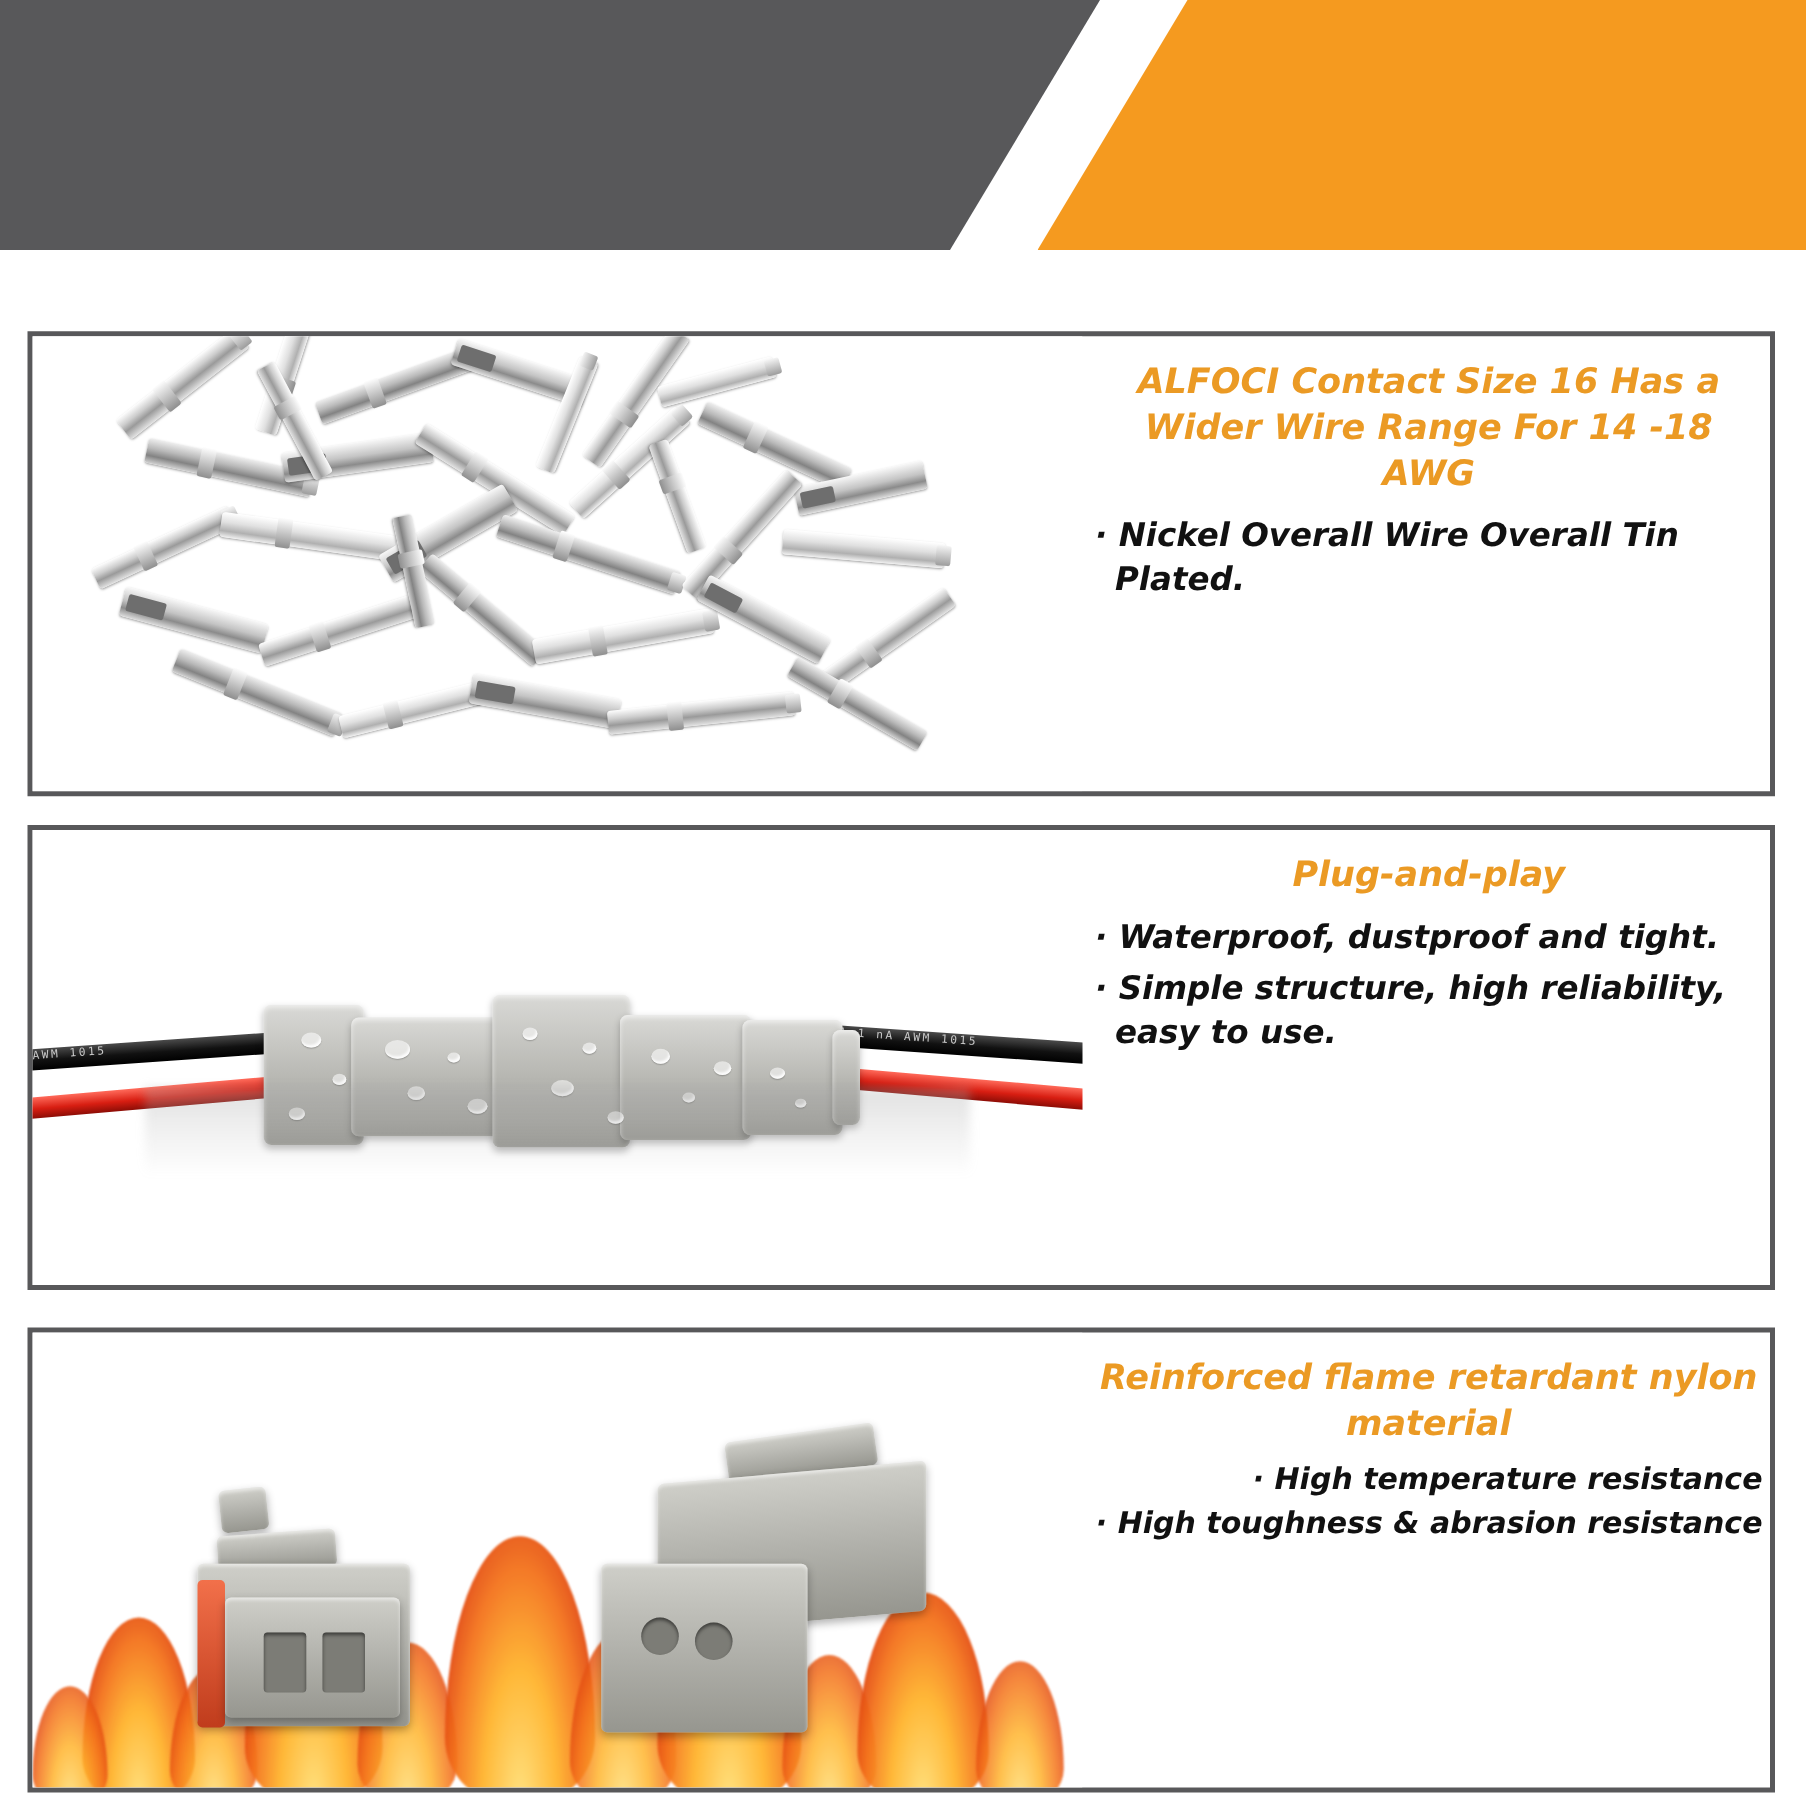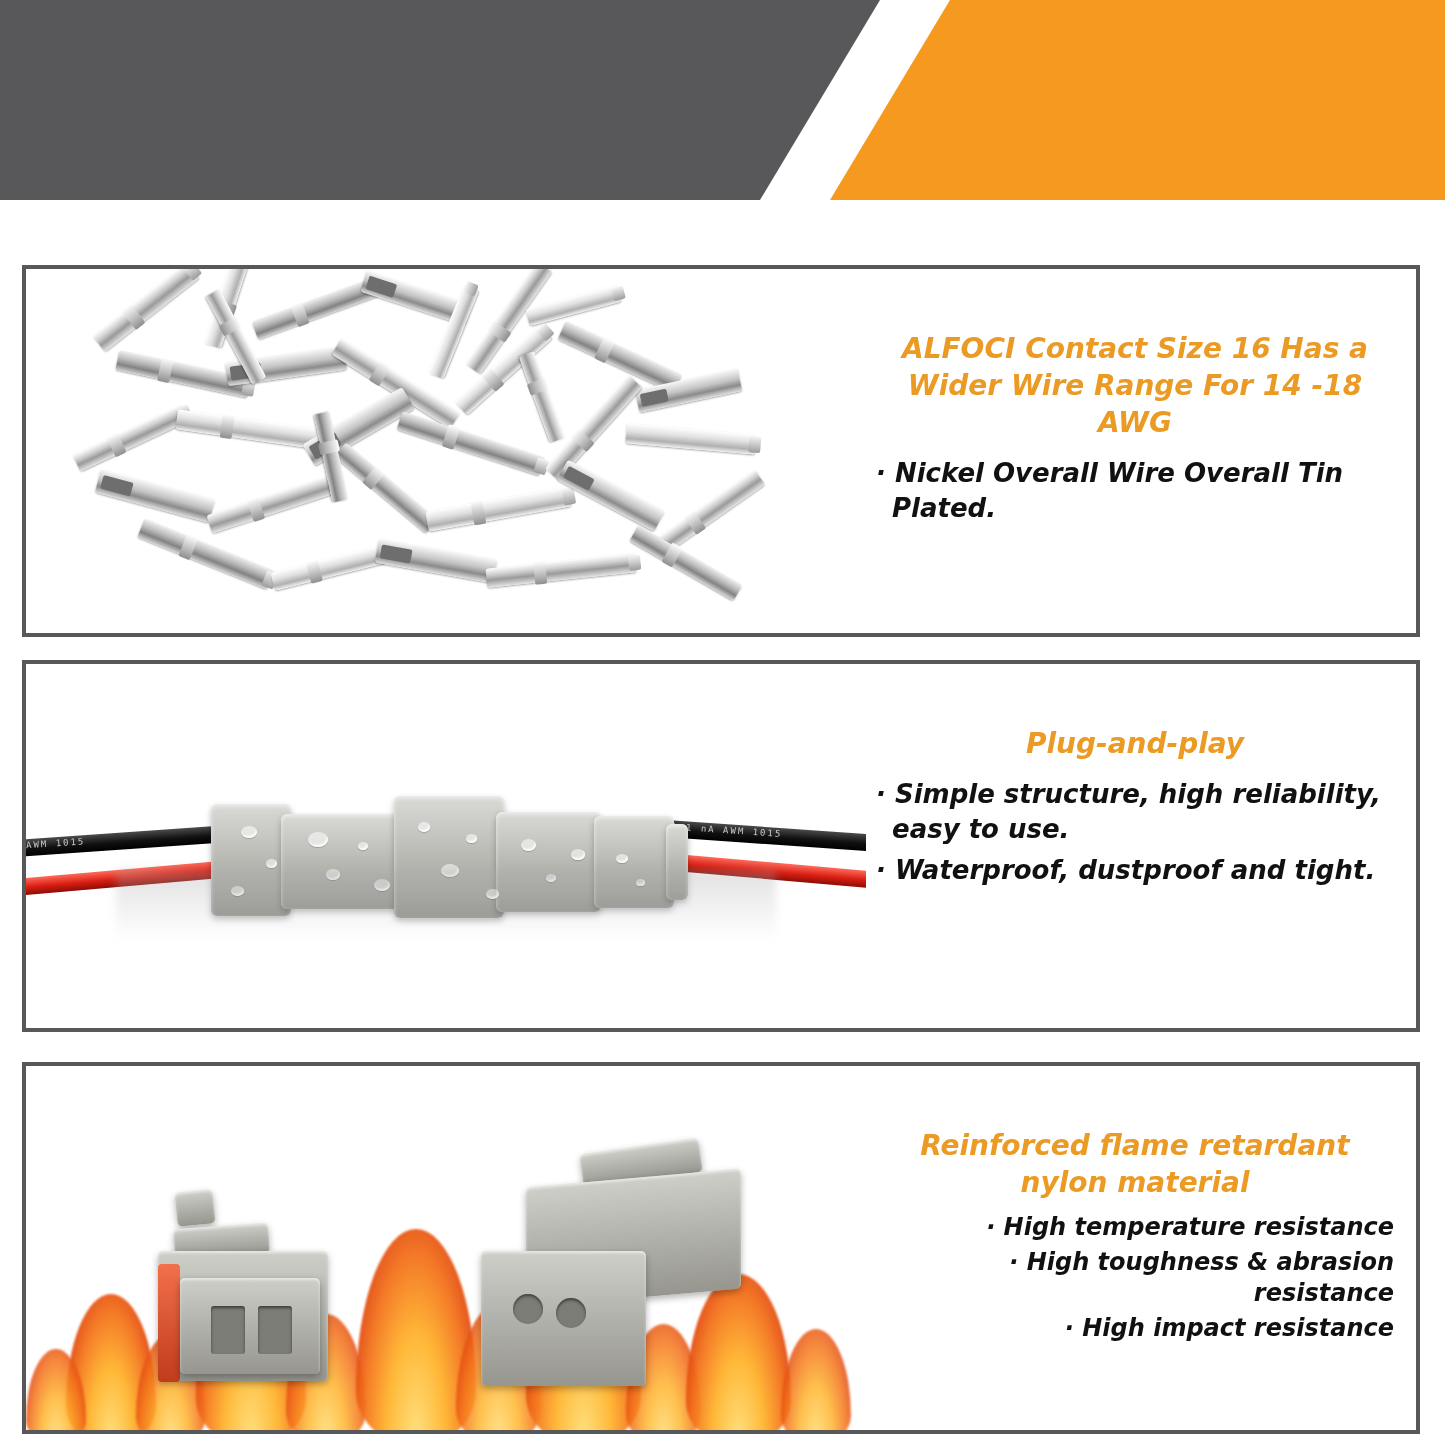--- a/index.html
+++ b/index.html
@@ -83,23 +83,22 @@
   .panel-image {
     position: relative;
     width: 840px;
     height: 100%;
     overflow: hidden;
     flex: none;
   }
   .panel-text {
     position: relative;
     flex: 1;
-    padding: 18px 22px 10px 10px;
+    padding: 18px 6px 10px 10px;
     box-sizing: border-box;
-    margin-top: 44px;
   }
   .panel-heading {
     color: #eb9a24;
     font-family: "DejaVu Sans", sans-serif;
     font-weight: bold;
     font-style: italic;
     font-size: 28px;
     line-height: 1.32;
     text-align: center;
     margin: 0 0 14px 0;
@@ -393,22 +392,22 @@
       <div class="droplet" style="left:495px; top:175px; width:15px; height:12px;"></div>
       <div class="droplet" style="left:520px; top:210px; width:10px; height:8px;"></div>
       <div class="droplet" style="left:545px; top:185px; width:14px; height:11px;"></div>
       <div class="droplet" style="left:590px; top:190px; width:12px; height:9px;"></div>
       <div class="droplet" style="left:610px; top:215px; width:9px;  height:7px;"></div>
       <div class="reflection"></div>
     </div>
   </div>
   <div class="panel-text">
     <p class="panel-heading">Plug-and-play</p>
+    <p class="bullet">· Waterproof, dustproof and tight.</p>
     <p class="bullet">· Simple structure, high reliability, easy to use.</p>
-    <p class="bullet">· Waterproof, dustproof and tight.</p>
   </div>
 </div>
 
 <div class="panel" id="panel-nylon">
   <div class="panel-image">
     <div class="fire-stage">
 
       <div class="flame" style="left:40px;  width:90px;  height:150px;"></div>
       <div class="flame small" style="left:110px; width:70px;  height:110px;"></div>
       <div class="flame" style="left:170px; width:110px; height:185px;"></div>
@@ -433,15 +432,14 @@
       <div class="conn-gray" style="left:500px; top:112px; width:215px; height:120px; transform:skewY(-5deg);"></div>
       <div class="conn-gray" style="left:455px; top:185px; width:165px; height:135px;"></div>
       <div class="cav round" style="left:487px; top:228px; width:30px; height:30px;"></div>
       <div class="cav round" style="left:530px; top:232px; width:30px; height:30px;"></div>
     </div>
   </div>
   <div class="panel-text">
     <p class="panel-heading tight">Reinforced flame retardant nylon material</p>
     <p class="bullet sm">· High temperature resistance</p>
     <p class="bullet sm">· High toughness &amp; abrasion  resistance</p>
-    <p class="bullet sm">· High impact resistance</p>
   </div>
 </div>
 
 </body></html>

